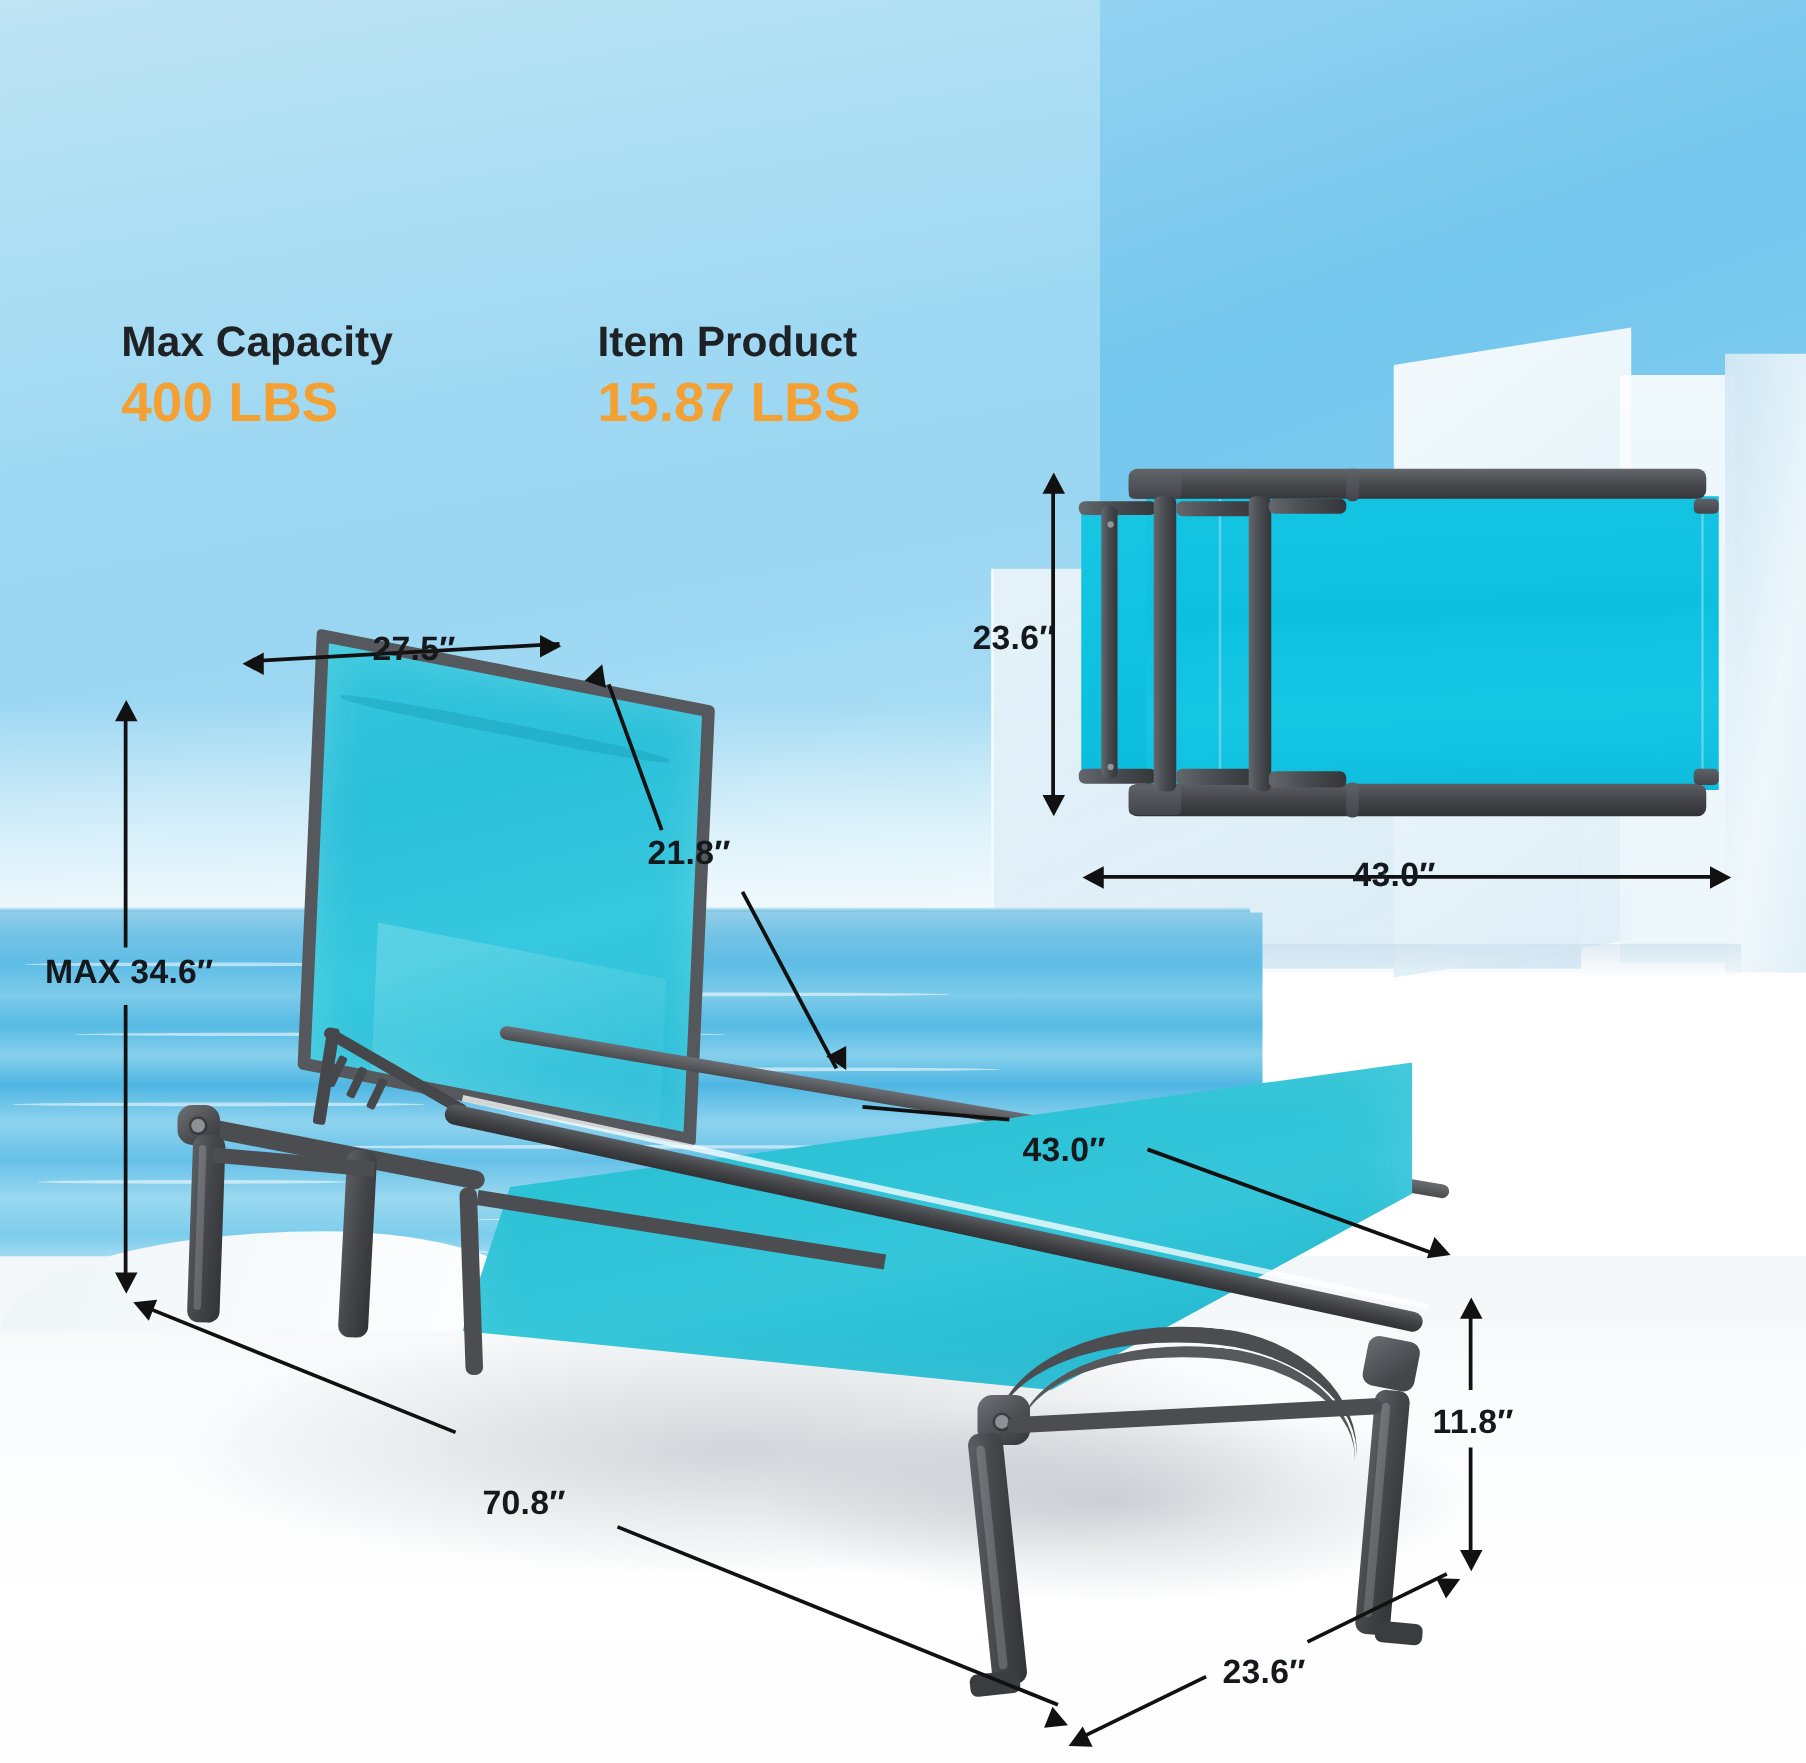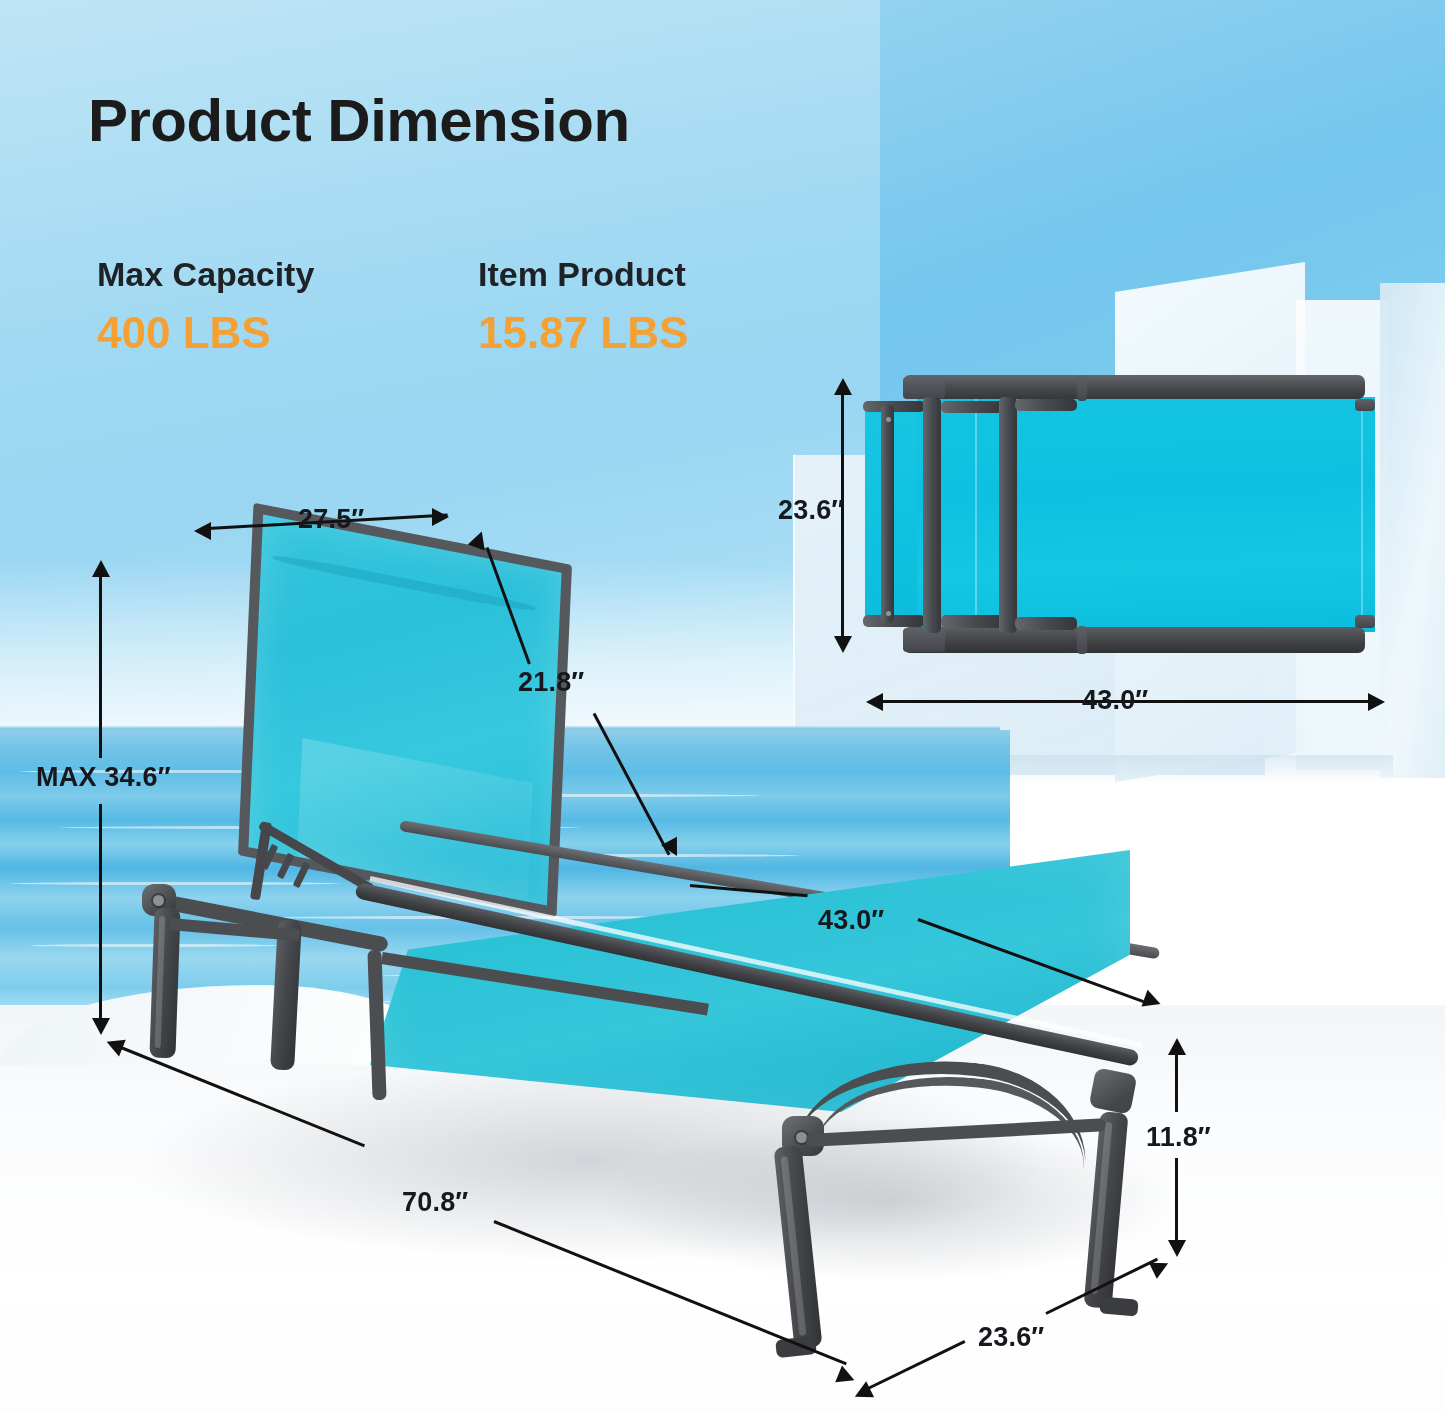--- a/index.html
+++ b/index.html
@@ -102,35 +102,35 @@
     position: absolute; left: 88px; top: 86px;
     font-size: 60px; font-weight: bold; letter-spacing: -0.5px;
     color: #1b1b1b; white-space: nowrap;
   }
   .spec { position: absolute; }
   .spec .spec-label {
     font-size: 34px; color: #1e2226; white-space: nowrap; font-weight: bold;
   }
   .spec .spec-value {
     font-size: 44px; font-weight: bold; color: #F5A033;
-    white-space: nowrap; margin-top: 14px;
+    white-space: nowrap; margin-top: 4px;
   }
   #spec-capacity { left: 97px; top: 255px; }
   #spec-weight   { left: 478px; top: 255px; }
 
   
   .dim {
     position: absolute; font-size: 27px; font-weight: bold;
     color: #15181c; white-space: nowrap; letter-spacing: .2px;
   }
   #dim-194 { left: 298px; top: 504px; }   
   #dim-295 { left: 518px; top: 667px; }   
   #dim-max { left: 36px;  top: 762px; }   
   #dim-43a { left: 818px; top: 905px; }   
-  #dim-708 { left: 402px; top: 1187px; }  
+  #dim-708 { left: 386px; top: 1187px; }  
   #dim-118 { left: 1146px; top: 1122px; } 
   #dim-236b{ left: 978px; top: 1322px; }  
   #dim-236t{ left: 778px; top: 495px; }   
   #dim-43b { left: 1082px; top: 685px; }  
 
   
   .ln { position: absolute; background: #111; transform-origin: left center; }
   .arrowhead {
     position: absolute; width: 0; height: 0;
     border-style: solid; border-color: transparent;
@@ -311,21 +311,20 @@
     <div class="wave" style="left:420px; top:124px; width:380px;"></div>
     <div class="wave" style="left:10px;  top:152px; width:330px;"></div>
     <div class="wave" style="left:260px; top:186px; width:460px;"></div>
     <div class="wave" style="left:30px;  top:214px; width:250px;"></div>
     <div class="wave" style="left:380px; top:244px; width:430px;"></div>
     <div class="wave" style="left:100px; top:270px; width:300px;"></div>
   </div>
   <div class="bg-sand"></div>
   <div class="bg-sand-left"></div>
 
-  <div class="title">Product Dimension</div>
 
   <div class="spec" id="spec-capacity">
     <div class="spec-label">Max Capacity</div>
     <div class="spec-value">400 LBS</div>
   </div>
 
   <div class="spec" id="spec-weight">
     <div class="spec-label">Item Product</div>
     <div class="spec-value">15.87 LBS</div>
   </div>

